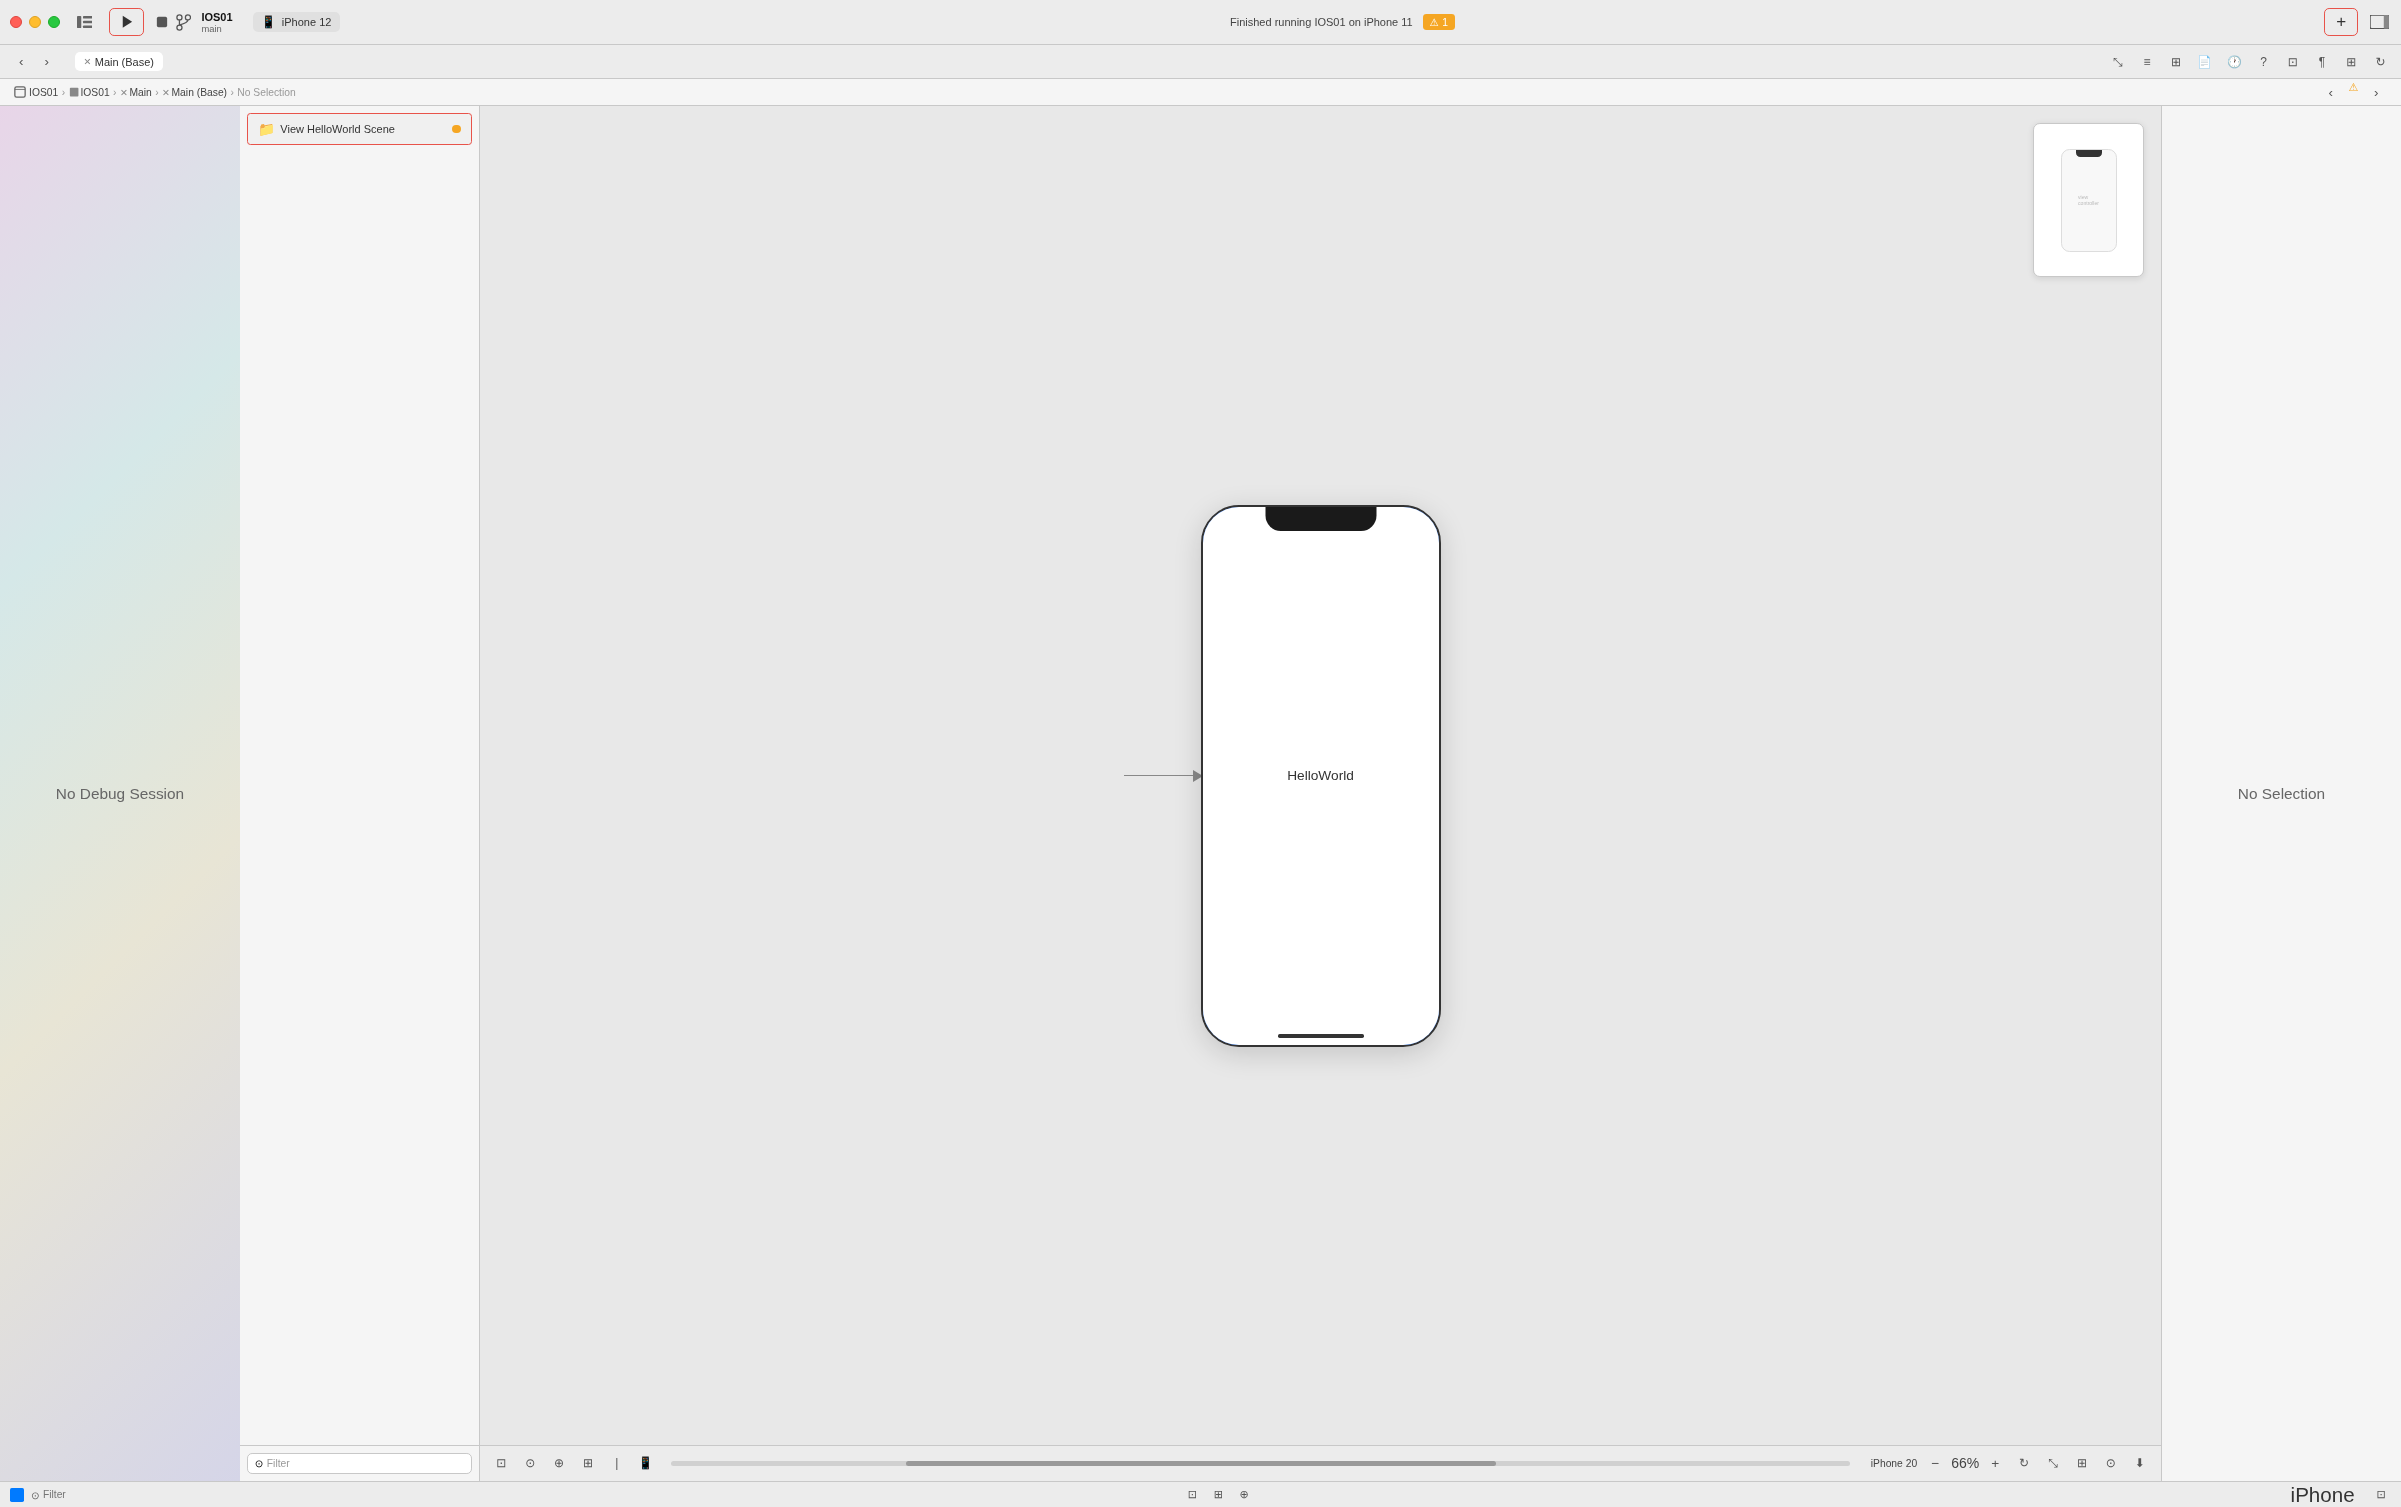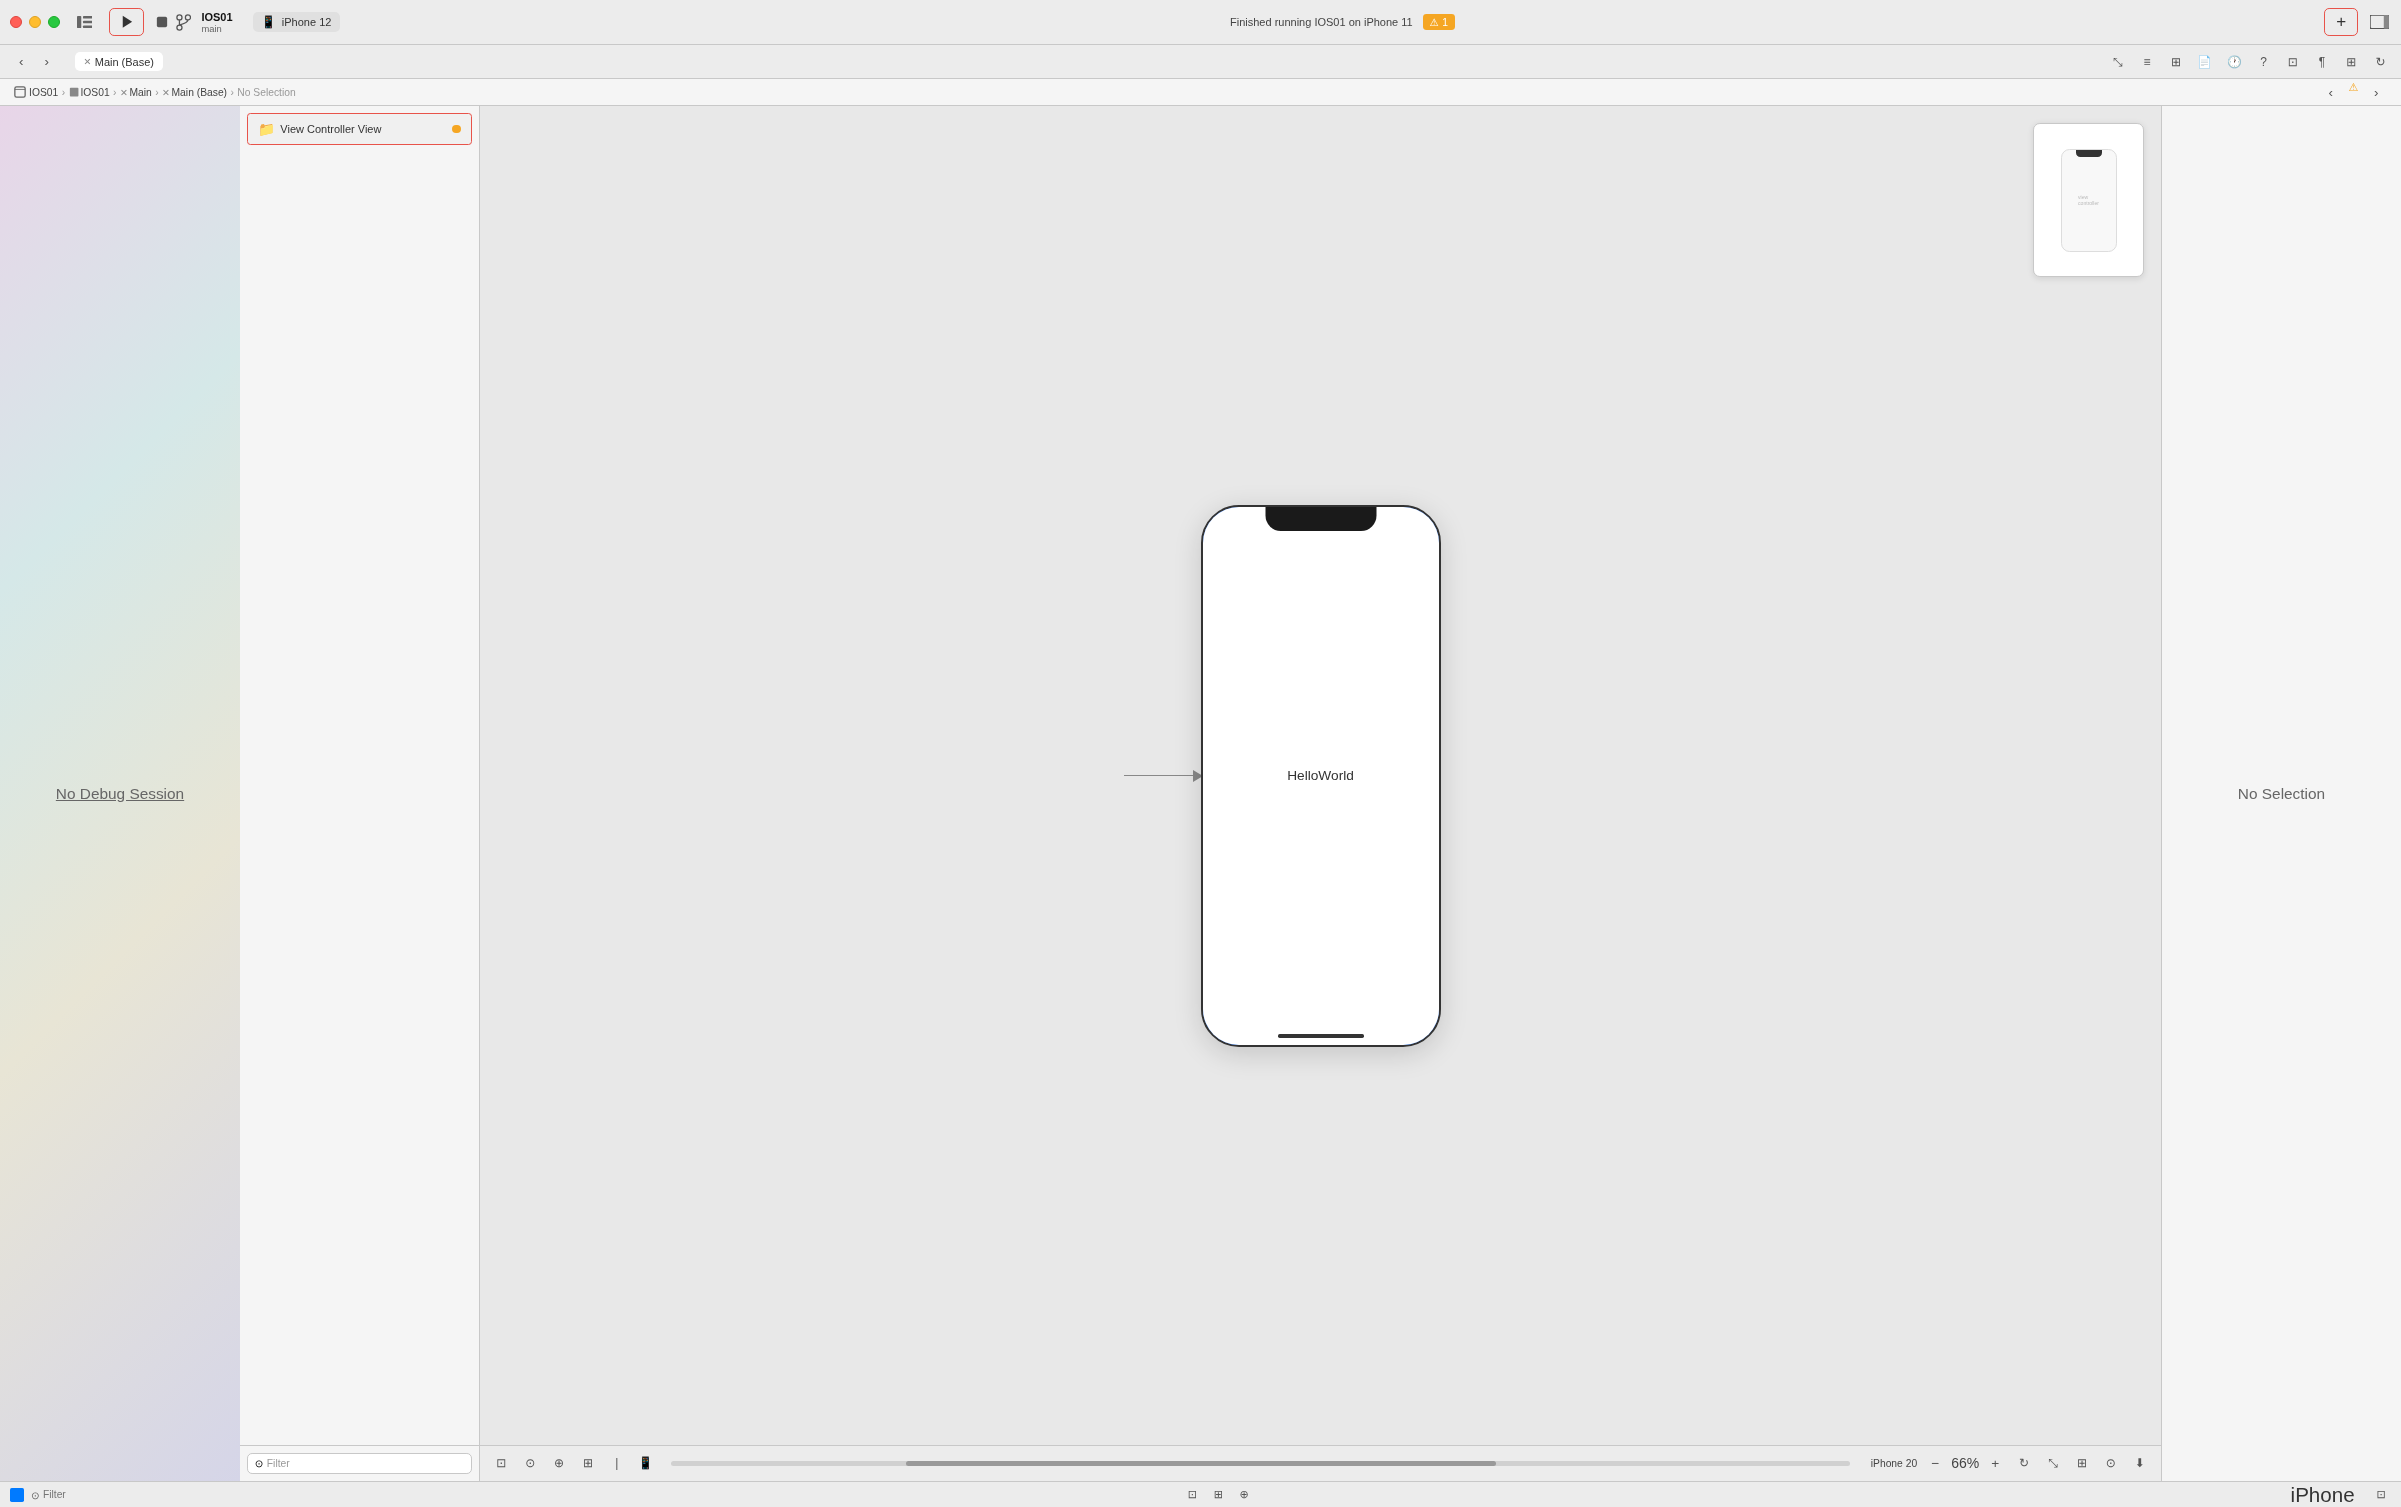--- a/index.html
+++ b/index.html
@@ -242,21 +242,20 @@
       background: linear-gradient(135deg, #E8D5E8 0%, #D5E8E8 30%, #E8E5D5 60%, #D5D5E8 100%);
       display: flex;
       align-items: center;
       justify-content: center;
       flex-shrink: 0;
     }
     .no-debug-text {
       font-size: 15.4px;
       color: #666;
       font-weight: 300;
-      text-decoration: underline;
     }
 
     
     .scene-panel {
       width: 240px;
       background: #F5F5F5;
       border-right: 0.9px solid #C8C8C8;
       display: flex;
       flex-direction: column;
       flex-shrink: 0;
@@ -679,21 +678,21 @@
 
 <div class="main-content">
 
   <div class="left-panel">
     <span class="no-debug-text">No Debug Session</span>
   </div>
 
   <div class="scene-panel">
     <div class="scene-item">
       <span class="scene-item-icon">📁</span>
-      <span class="scene-item-label">View Controller View</span>
+      <span class="scene-item-label">View HelloWorld Scene</span>
       <div class="scene-item-dot"></div>
     </div>
     <div class="scene-filter">
       <div class="filter-input">
         <span>⊙</span>
         <span style="color:#999">Filter</span>
       </div>
     </div>
   </div>
 

